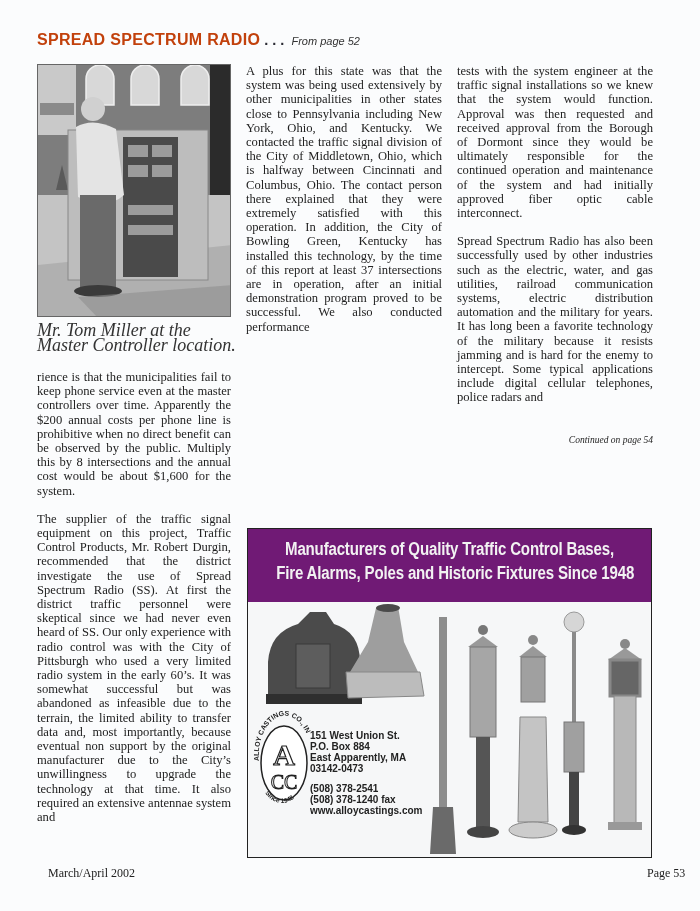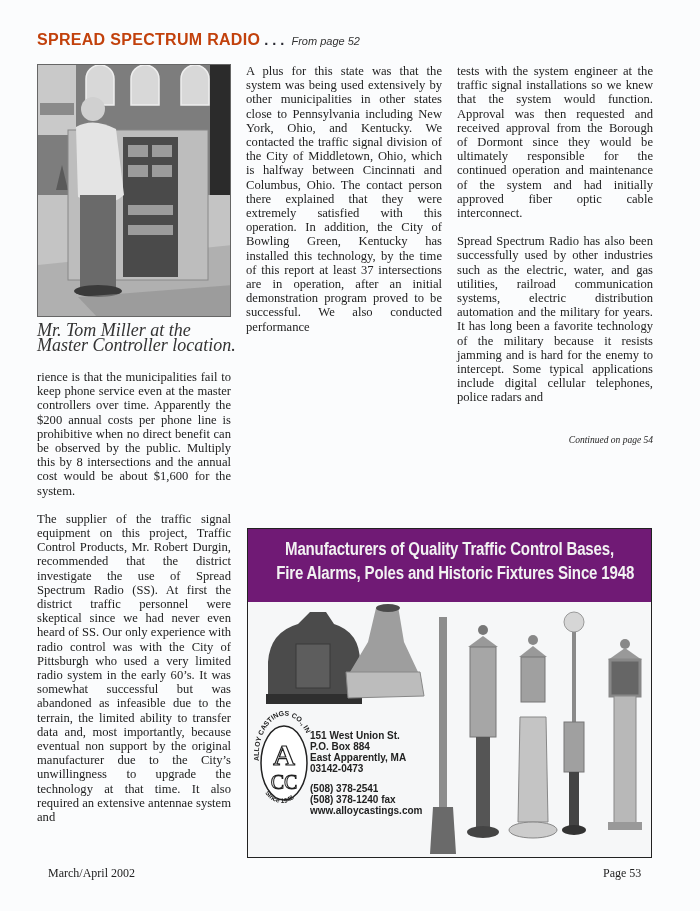--- a/index.html
+++ b/index.html
@@ -28,21 +28,21 @@
   .ad-banner { position: absolute; left: 0; top: 0; width: 100%; height: 73px; background: #701a75; color: #f2f2f2;
                font-family: "Liberation Sans", sans-serif; font-weight: bold; font-size: 17.5px; line-height: 24px; text-align: center;
                padding-top: 8px; letter-spacing: -0.2px; transform-origin: center; }
   .ad-banner div { transform: scaleX(0.86); white-space: nowrap; }
   .ad-products { position: absolute; left: 0; top: 73px; width: 100%; height: 257px; }
   .ad-address { position: absolute; left: 62px; top: 201px; font-family: "Liberation Sans", sans-serif; font-weight: bold; font-size: 10px; line-height: 11px; color: #222; }
   .ad-address .gap { height: 9px; }
   .ad-logo { position: absolute; left: 3px; top: 172px; }
 
   .footer-left { position: absolute; left: 37px; top: 866px; font-family: "Liberation Serif", serif; font-size: 12px; color: #222; margin-left: 11px; }
-  .footer-right { position: absolute; left: 603px; top: 866px; font-family: "Liberation Serif", serif; font-size: 12px; color: #222; }
+  .footer-right { position: absolute; left: 647px; top: 866px; font-family: "Liberation Serif", serif; font-size: 12px; color: #222; }
 </style>
 </head>
 <body>
 
 <div class="header">
   <span class="title">SPREAD SPECTRUM RADIO</span><span class="dots"> . . .</span>
   <span class="from">From page 52</span>
 </div>
 
 <div class="photo" title="Man standing at an open traffic signal master controller cabinet on a sidewalk in front of a brick building">

